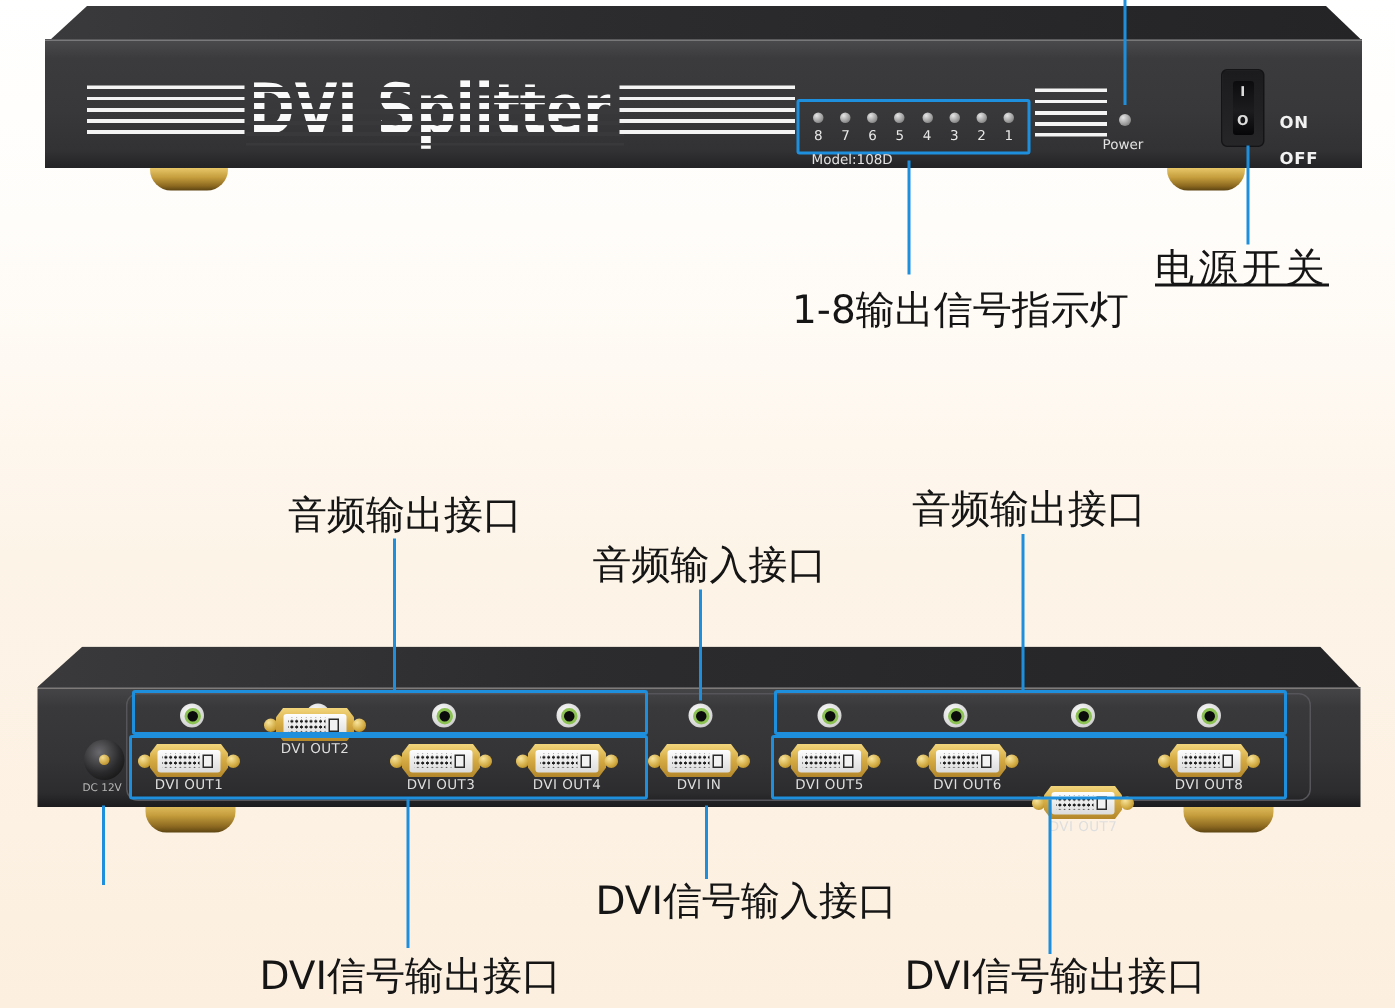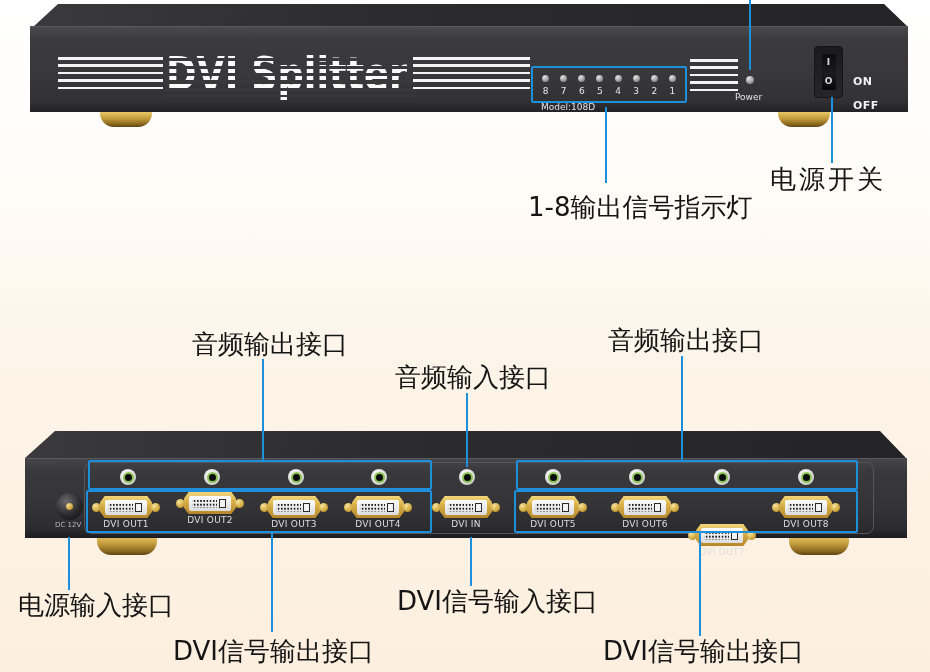--- a/index.html
+++ b/index.html
@@ -139,21 +139,21 @@
       <span class="sw-sym">O</span>
     </div>
   </div>
   <div class="abs sw-label" style="left:853px;top:51px;">ON</div>
   <div class="abs sw-label" style="left:853px;top:75px;">OFF</div>
 
   <div class="abs cline" style="left:749px;top:0px;height:70px;"></div>
   <div class="abs cline" style="left:605px;top:107px;height:76px;"></div>
   <div class="abs cline" style="left:831px;top:97px;height:66px;"></div>
   <div class="abs ctext" style="left:488px;top:192px;margin-left:40px;">1-8输出信号指示灯</div>
-  <div class="abs ctext" style="left:770px;top:164px;letter-spacing:3px;">电源开关</div>
+  <div class="abs ctext" style="left:770px;top:164px;letter-spacing:3px;text-decoration:underline;">电源开关</div>
 
   <div class="abs foot" style="left:97px;top:530px;width:60px;height:25px;"></div>
   <div class="abs foot" style="left:789px;top:530px;width:60px;height:25px;"></div>
 
   <div class="abs topface" style="left:25px;top:431px;width:882px;height:27px;clip-path:polygon(30px 0,855px 0,881px 100%,0 100%);"></div>
   <div class="abs frontface" style="left:25px;top:458px;width:882px;height:79px;background:linear-gradient(180deg,#454547 0%,#39393b 16%,#343437 60%,#2c2c2e 88%,#1c1c1e 100%);"></div>
   <div class="abs panel-outline" style="left:84px;top:462px;width:788px;height:70px;"></div>
 
   <div class="abs dcjack" style="left:56px;top:493px;">
     <div class="dcpin"></div>
@@ -192,21 +192,21 @@
     <div class="screw" style="left:0px;"></div>
     <div class="shell">
         <div class="dviface">
           <div class="pins"></div>
           <div class="blade"></div>
         </div>
       </div>
     <div class="screw" style="left:59px;"></div>
     <div class="dvi-label">DVI OUT1</div>
   </div>
-  <div class="abs dvi" style="left:176px;top:492px;text-decoration:underline;">
+  <div class="abs dvi" style="left:176px;top:472px;text-decoration:underline;">
     <div class="screw" style="left:0px;"></div>
     <div class="shell">
         <div class="dviface">
           <div class="pins"></div>
           <div class="blade"></div>
         </div>
       </div>
     <div class="screw" style="left:59px;"></div>
     <div class="dvi-label">DVI OUT2</div>
   </div>
@@ -297,18 +297,17 @@
   <div class="abs cline" style="left:466px;top:393px;height:74px;"></div>
   <div class="abs cline" style="left:681px;top:356px;height:104px;"></div>
   <div class="abs cline" style="left:68px;top:537px;height:53px;"></div>
   <div class="abs cline" style="left:271px;top:533px;height:99px;"></div>
   <div class="abs cline" style="left:470px;top:537px;height:49px;"></div>
   <div class="abs cline" style="left:699px;top:533px;height:103px;"></div>
 
   <div class="abs ctext" style="left:192px;top:329px;">音频输出接口</div>
   <div class="abs ctext" style="left:395px;top:362px;">音频输入接口</div>
   <div class="abs ctext" style="left:608px;top:325px;">音频输出接口</div>
-  <div class="abs ctext" style="left:18px;top:590px;">电源输入接口</div>
   <div class="abs ctext" style="left:173px;top:636px;">DVI信号输出接口</div>
   <div class="abs ctext" style="left:397px;top:586px;">DVI信号输入接口</div>
   <div class="abs ctext" style="left:603px;top:636px;">DVI信号输出接口</div>
 
 </div>
 
 </body></html>

